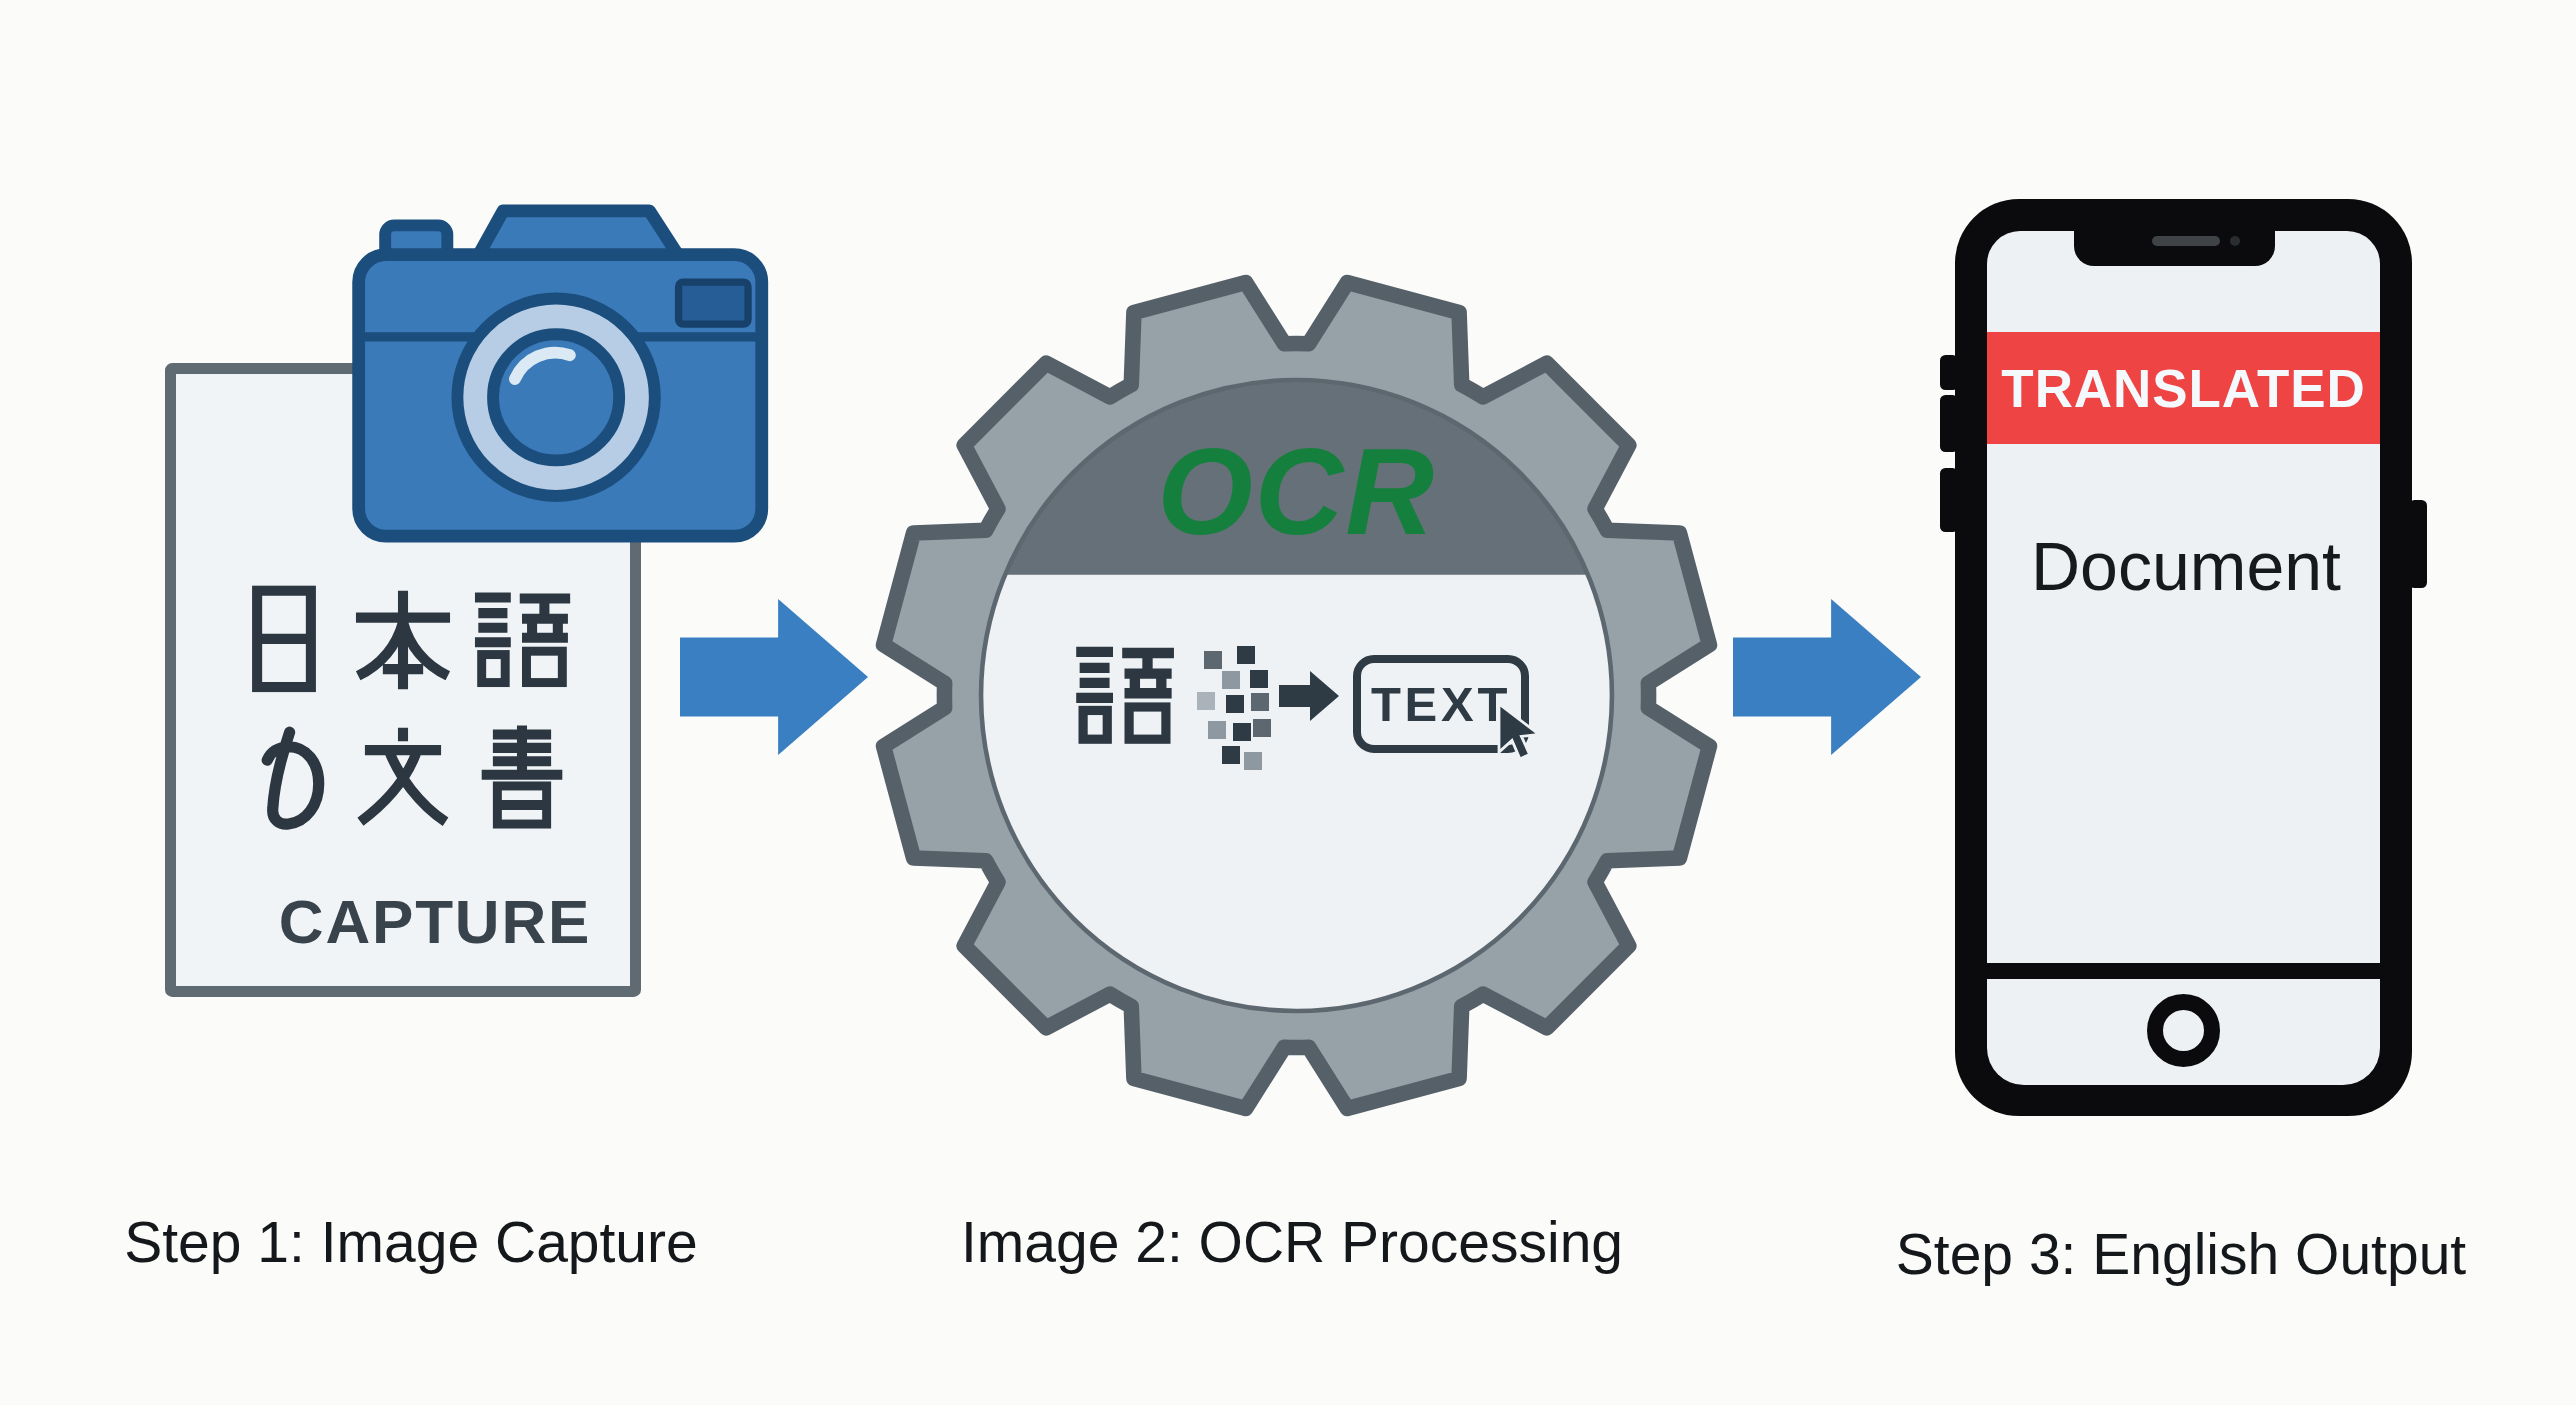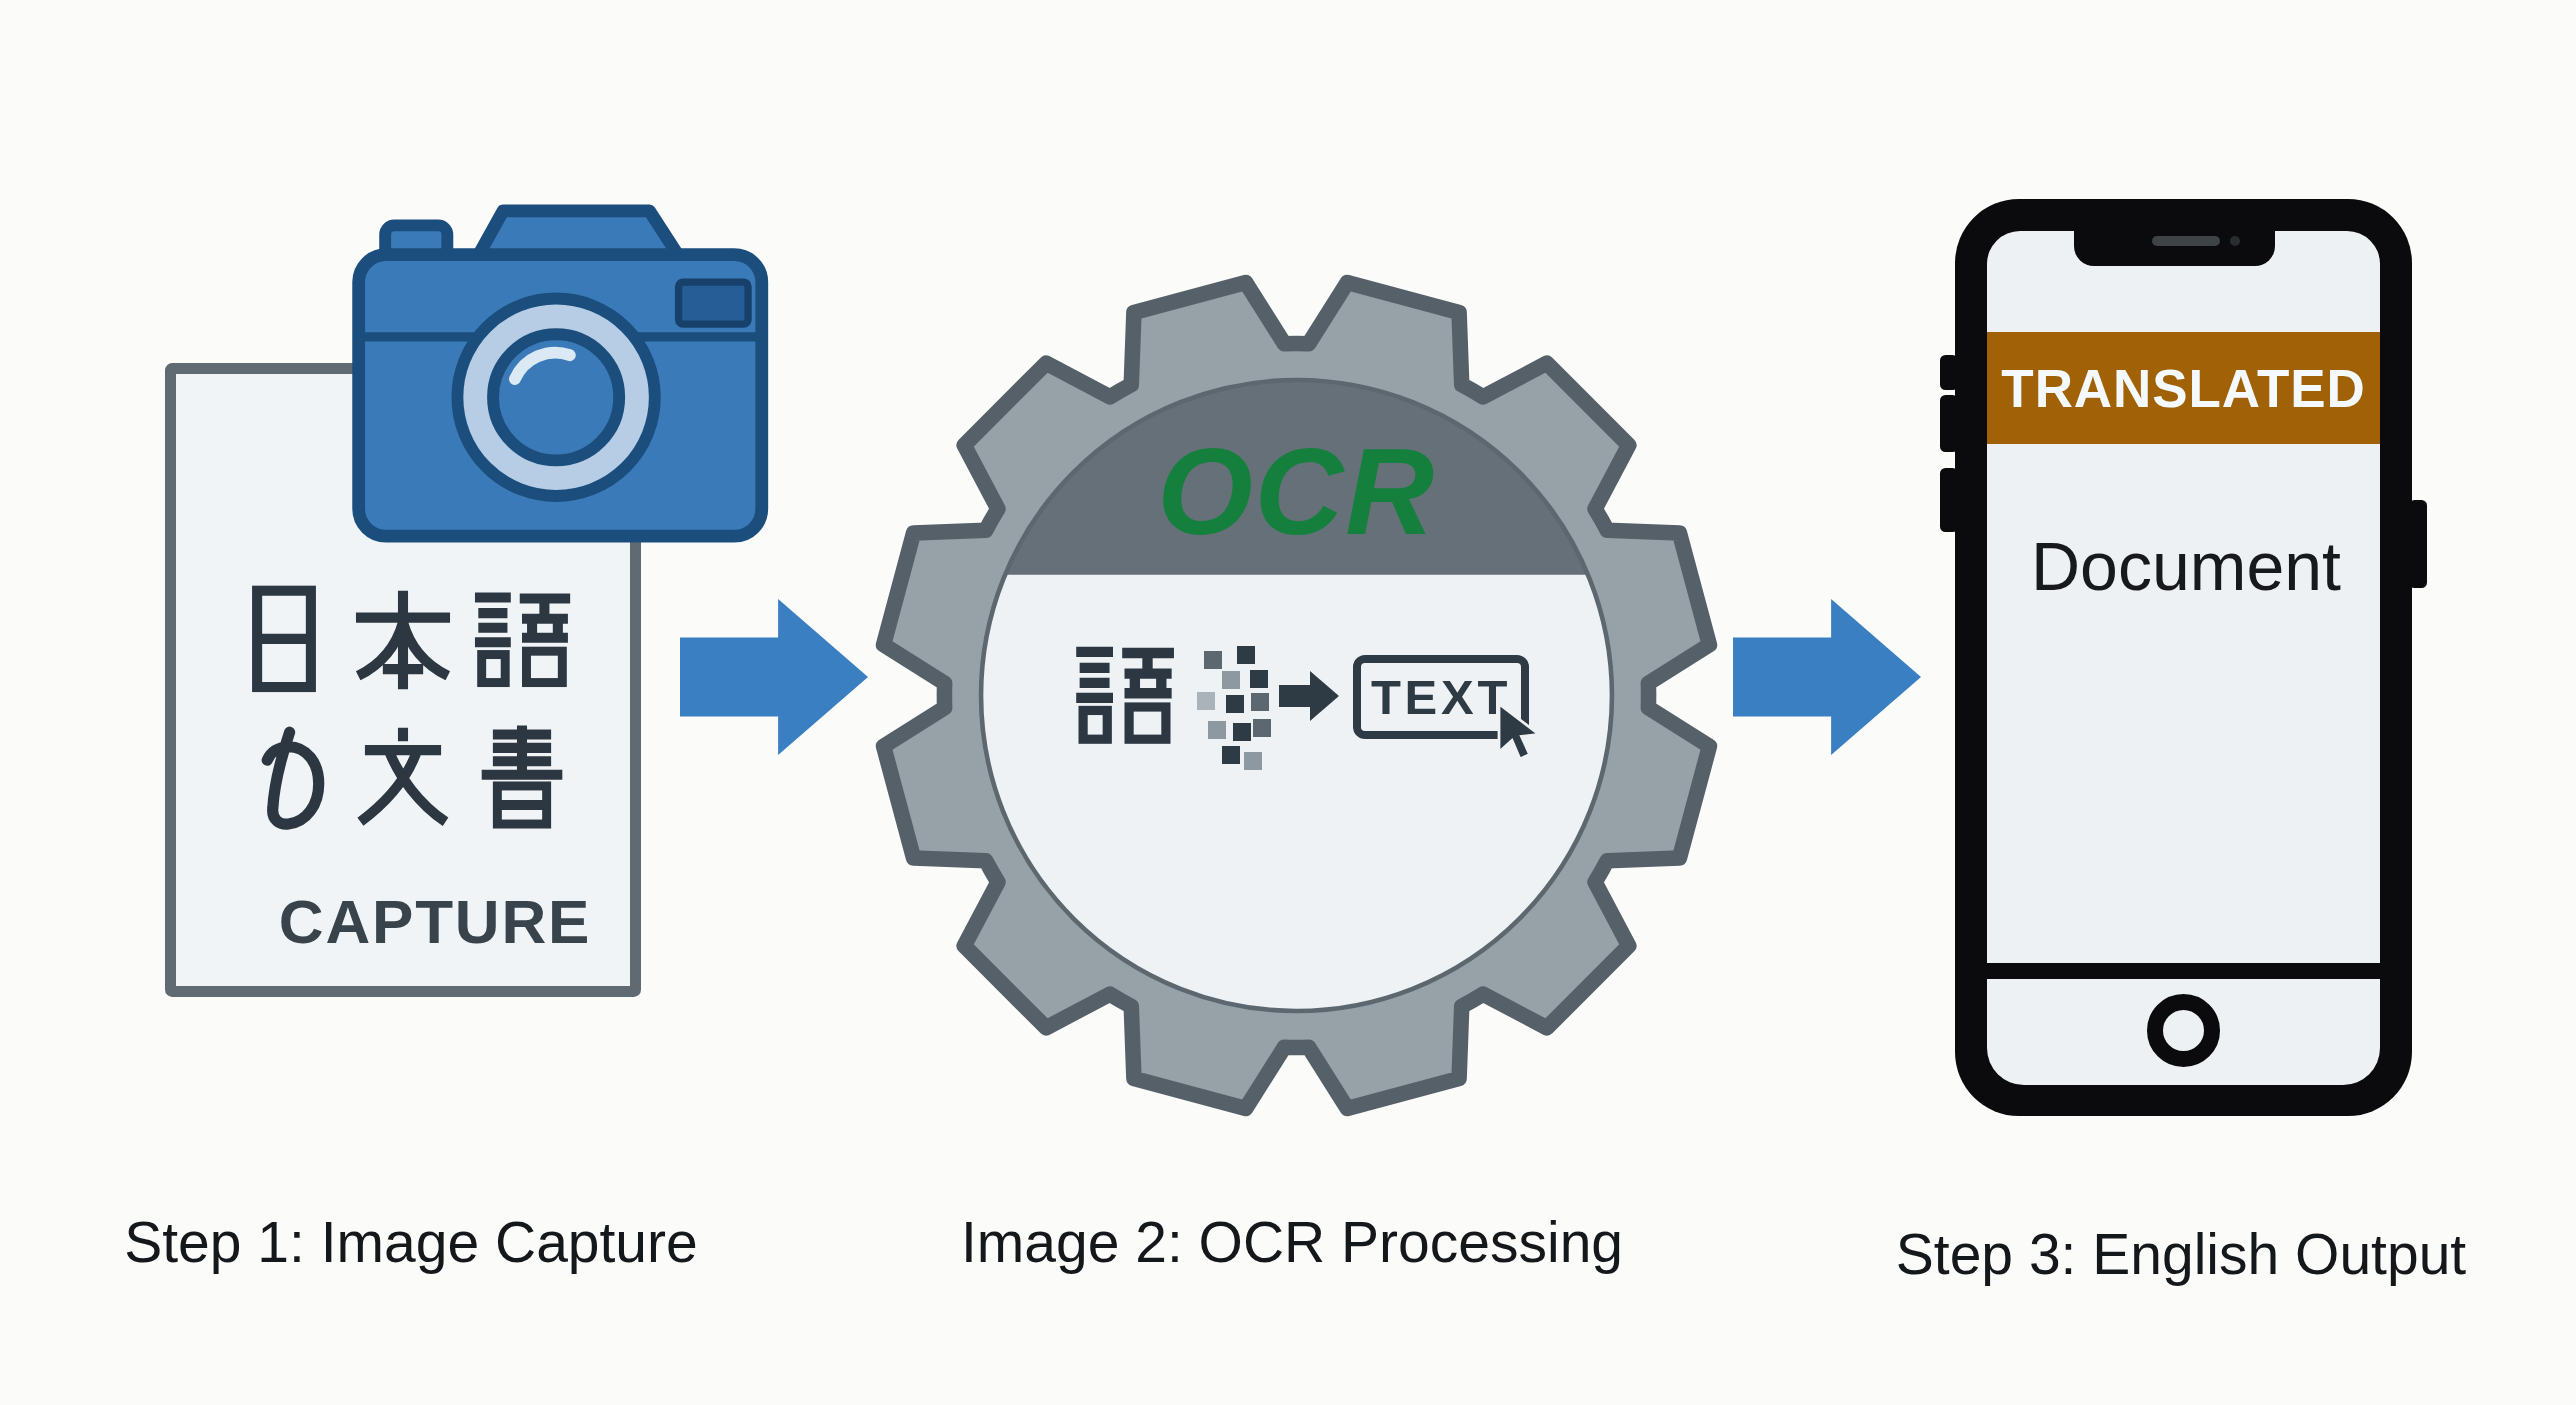--- a/index.html
+++ b/index.html
@@ -35,22 +35,22 @@
     font-size:123px;font-weight:700;color:#15803d;letter-spacing:1.8px;font-style:italic;
   }
   .pixel-sq{position:absolute;width:18.3px;height:18.3px;}
   .mini-arrow-tail{left:1279px;top:685px;width:33px;height:22px;background:#2e3a44;}
   .mini-arrow-head{
     left:1310px;top:671px;width:0;height:0;
     border-top:25px solid transparent;border-bottom:25px solid transparent;
     border-left:29px solid #2e3a44;
   }
   .text-box{
-    left:1353px;top:655px;width:176px;height:84px;box-sizing:border-box;
-    border:8.2px solid #2e3a44;border-radius:12px;
+    left:1353px;top:655px;width:176px;height:98px;box-sizing:border-box;
+    border:8.2px solid #2e3a44;border-radius:21px;
     display:flex;align-items:center;justify-content:center;
     font-size:49px;font-weight:700;letter-spacing:3.7px;color:#2e3a44;
   }
   .cursor-svg{left:1497px;top:701px;}
 
   
   .phone-side-btn{background:#0b0b0d;border-radius:5.5px;}
   .phone-body{
     left:1955px;top:199px;width:457px;height:917px;
     background:#0b0b0d;border-radius:64px;
@@ -59,21 +59,21 @@
     left:1987px;top:231px;width:393px;height:854px;
     background:#eef1f4;border-radius:33px 33px 37px 37px;
   }
   .phone-notch{
     left:2074px;top:231px;width:201px;height:35px;
     background:#0b0b0d;border-radius:0 0 20px 20px;
   }
   .notch-slit{left:2152px;top:236px;width:68px;height:10px;background:#3f4346;border-radius:5.5px;}
   .notch-cam{left:2230px;top:236px;width:10px;height:10px;background:#2a2d30;border-radius:50%;}
   .banner{
-    left:1987px;top:332px;width:393px;height:112px;background:#a16207;
+    left:1987px;top:332px;width:393px;height:112px;background:#ef4444;
     display:flex;align-items:center;justify-content:center;
     font-size:53px;font-weight:700;letter-spacing:0.9px;color:#f4f9fd;
   }
   .screen-text{left:2031px;top:520px;font-size:68px;line-height:93px;color:#17191c;}
   .screen-divider{left:1987px;top:963px;width:393px;height:15.6px;background:#0b0b0d;}
   .home-ring{
     left:2147px;top:994px;width:73px;height:73px;box-sizing:border-box;
     border:16.5px solid #0b0b0d;border-radius:50%;
   }
 

